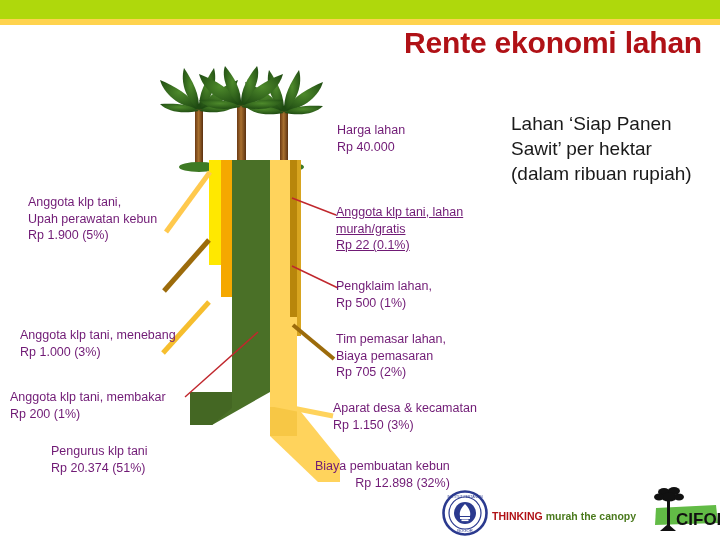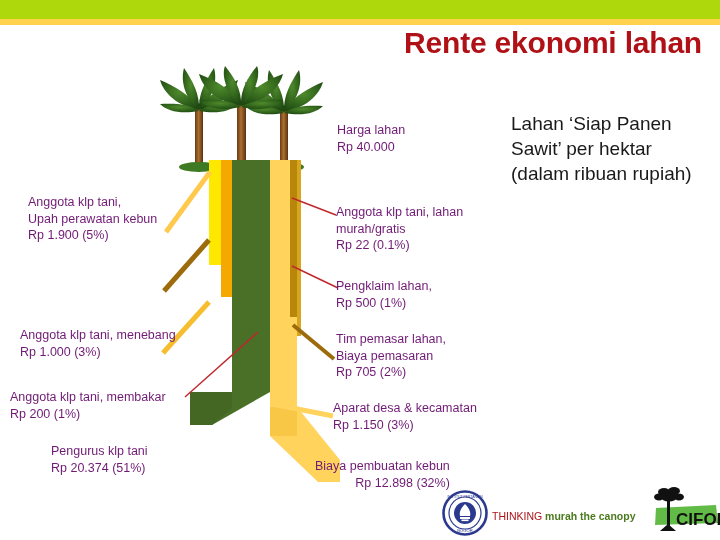--- a/index.html
+++ b/index.html
@@ -36,21 +36,21 @@
   .trunk{position:absolute;left:190px;top:160px;width:150px;height:340px;}
   .trunk svg{display:block;}
 
   
   .lbl{position:absolute;font-size:12.5px;color:#701a75;line-height:16.5px;white-space:pre-line;}
 
   
   .footer{position:absolute;left:430px;top:488px;width:290px;height:52px;}
   .ipb{position:absolute;left:12px;top:2px;width:46px;height:46px;}
   .tagline{position:absolute;left:62px;top:22px;font-size:10.5px;white-space:nowrap;}
-  .tagline .t1{color:#B01116;font-weight:normal;text-align:center;}
+  .tagline .t1{color:#B01116;font-weight:bold;text-align:center;}
   .tagline .t2{color:#4B7A1E;font-weight:bold;}
   .cifor{position:absolute;left:212px;top:-4px;width:80px;height:56px;}
 </style>
 </head>
 <body>
 
 <div class="slide">
 
   <div class="topbar-green"></div>
   <div class="topbar-gold"></div>
@@ -157,21 +157,21 @@
 Rp 1.900 (5%)</div>
   <div class="lbl" style="left:20px;top:327px;">Anggota klp tani, menebang
 Rp 1.000 (3%)</div>
   <div class="lbl" style="left:10px;top:389px;">Anggota klp tani, membakar
 Rp 200 (1%)</div>
   <div class="lbl" style="left:51px;top:443px;">Pengurus klp tani
 Rp 20.374 (51%)</div>
 
   <div class="lbl" style="left:337px;top:122px;">Harga lahan
 Rp 40.000</div>
-  <div class="lbl" style="left:336px;top:204px;">Anggota klp tani, lahan
+  <div class="lbl" style="left:336px;top:204px;text-decoration:underline;">Anggota klp tani, lahan
 murah/gratis
 Rp 22 (0.1%)</div>
   <div class="lbl" style="left:336px;top:278px;">Pengklaim lahan,
 Rp 500 (1%)</div>
   <div class="lbl" style="left:336px;top:331px;">Tim pemasar lahan,
 Biaya pemasaran
 Rp 705 (2%)</div>
   <div class="lbl" style="left:333px;top:400px;">Aparat desa &amp; kecamatan
  Rp 1.150 (3%)</div>
   <div class="lbl" style="left:315px;top:458px;text-align:right;">Biaya pembuatan kebun

